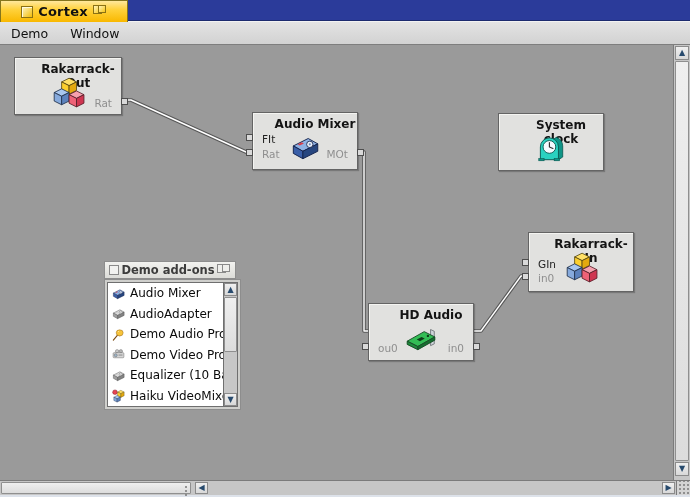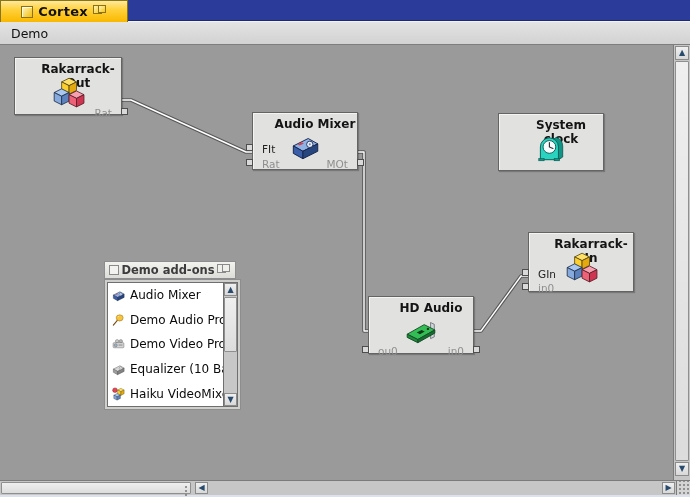--- a/index.html
+++ b/index.html
@@ -28,21 +28,21 @@
   
   .canvas { position:absolute; left:0; top:45px; width:673px; height:435px; background:#9a9a9a; overflow:hidden; }
   #wires { position:absolute; left:0; top:0; width:673px; height:435px; z-index:1; pointer-events:none; }
 
   .node { position:absolute; background:#e1e1df; border:1px solid #646464; z-index:2;
     box-shadow:inset 1px 1px 0 #f4f4f1, 1px 1px 1px rgba(0,0,0,0.22); }
   .node-title { position:absolute; top:4px; left:0; width:100%; text-align:center;
     font-size:12px; font-weight:bold; color:#141414;padding-left:20px; }
   .node-icon { position:absolute; top:17px; left:50%; transform:translateX(-50%); width:34px; height:34px; }
   .node-icon svg { width:34px; height:34px; }
-  .port { position:absolute; height:12px; line-height:12px; font-size:10.5px;margin-top:10px; }
+  .port { position:absolute; height:12px; line-height:12px; font-size:10.5px; }
   .port.left  { left:9px; }
   .port.right { right:9px; text-align:right; }
   .port.free      { color:#222; }
   .port.connected { color:#8f8f8f; }
   .jack { position:absolute; width:7px; height:7px; top:1px; background:#d9d9d9; border:1px solid #4e4e4e; }
   .port.left  .jack { left:-16px; }
   .port.right .jack { right:-16px; }
 
   
   .addons { position:absolute; z-index:10; }
@@ -100,20 +100,21 @@
   <div class="close-btn"></div>
   <span class="title">Cortex</span>
   <div class="zoom-btn">
     <span class="sq big"></span>
     <span class="sq small"></span>
   </div>
 </div>
 
 <div class="menubar">
   <span class="menu-item">Demo</span>
+  <span class="menu-item">Window</span>
 </div>
 
 <div class="canvas">
   <svg id="wires">
       <polyline points="122,55 131,55 246,107 252,107" fill="none" stroke="#585858" stroke-width="3.6" stroke-linejoin="round"></polyline>
       <polyline points="122,55 131,55 246,107 252,107" fill="none" stroke="#ffffff" stroke-width="1.4" stroke-linejoin="round"></polyline>
       <polyline points="358,107 364,107 364,286 368,286" fill="none" stroke="#585858" stroke-width="3.6" stroke-linejoin="round"></polyline>
       <polyline points="358,107 364,107 364,286 368,286" fill="none" stroke="#ffffff" stroke-width="1.4" stroke-linejoin="round"></polyline>
       <polyline points="474,286 481,286 521,231 528,231" fill="none" stroke="#585858" stroke-width="3.6" stroke-linejoin="round"></polyline>
       <polyline points="474,286 481,286 521,231 528,231" fill="none" stroke="#ffffff" stroke-width="1.4" stroke-linejoin="round"></polyline>
@@ -160,21 +161,21 @@
         <div class="node-title">System clock</div>
         <div class="node-icon"><svg viewBox="0 0 32 32">
     <path d="M23,27 l4,-2.5 v-10.5 a9,9 0 0 0 -6,-8 l-4,2.5 z" fill="#0f9486" stroke="#0a5c54" stroke-width="0.8"></path>
     <path d="M6,27 v-12 a8.5,8.5 0 0 1 17,0 v12 z" fill="#2ad2c0" stroke="#0a5c54" stroke-width="0.9"></path>
     <circle cx="14.5" cy="15" r="6" fill="#f6fbff" stroke="#0a5c54" stroke-width="0.9"></circle>
     <path d="M14.5,15 L14.5,10.8 M14.5,15 L17.8,16.4" stroke="#333" stroke-width="1.1" stroke-linecap="round"></path>
     <rect x="4.5" y="26" width="5" height="2" fill="#0f9486" stroke="#0a5c54" stroke-width="0.6"></rect>
     <rect x="19" y="26" width="5" height="2" fill="#0f9486" stroke="#0a5c54" stroke-width="0.6"></rect>
           </svg></div>
       </div>
-      <div class="node" style="left: 368px; top: 251px; width: 106px; height: 58px;">
+      <div class="node" style="left: 368px; top: 258px; width: 106px; height: 58px;">
         <div class="node-title">HD Audio</div>
         <div class="node-icon"><svg viewBox="0 0 32 32">
     <polygon points="25,8 28.5,9.7 28.5,21.5 25,23.2" fill="#cfd4da" stroke="#5c6166" stroke-width="0.7"></polygon>
     <polygon points="3,19 19,10 29,15 13,24" fill="#33bd55" stroke="#174f27" stroke-width="0.9"></polygon>
     <polygon points="3,19 13,24 13,27 3,22" fill="#1e8a3c" stroke="#174f27" stroke-width="0.9"></polygon>
     <polygon points="13,24 29,15 29,18 13,27" fill="#166d30" stroke="#174f27" stroke-width="0.9"></polygon>
     <polygon points="12,17.5 16.5,15 19.5,16.5 15,19" fill="#0d3a18"></polygon>
     <circle cx="22.5" cy="14" r="1.1" fill="#0d3a18"></circle>
           </svg></div>
         <div class="port left connected" style="top: 38px;"><span>ou0</span><span class="jack"></span></div>
@@ -222,20 +223,35 @@
       <polygon points="5,15 19,8 28,13 14,20" fill="#8fb2e4"></polygon>
       <polygon points="5,15 14,20 14,27 5,22" fill="#3a5fa8"></polygon>
       <polygon points="14,20 28,13 28,20 14,27" fill="#27467f"></polygon>
                 </g>
     <polygon points="9,13.5 13,11.5 15,12.6 11,14.6" fill="#d8414e"></polygon>
     <circle cx="20.5" cy="13.5" r="3" fill="#e9eff9" stroke="#15244d" stroke-width="0.8"></circle>
     <circle cx="20.5" cy="13.5" r="1" fill="#6b87b8"></circle>
               </svg>
             </span>
             <span class="lbl">Audio Mixer</span>
+          </div>
+          <div class="addon-row">
+            <span style="width: 15px; height: 15px; flex: 0 0 15px; display: inline-flex;">
+              <svg viewBox="0 0 32 32">
+    <g stroke="#4c4c4c" stroke-width="0.9" stroke-linejoin="round">
+      <polygon points="5,15 19,8 28,13 14,20" fill="#dcdcdc"></polygon>
+      <polygon points="5,15 14,20 14,27 5,22" fill="#9f9f9f"></polygon>
+      <polygon points="14,20 28,13 28,20 14,27" fill="#838383"></polygon>
+                </g>
+    <polygon points="9,13.5 13,11.5 15,12.6 11,14.6" fill="#bdbdbd"></polygon>
+    <circle cx="20.5" cy="13.5" r="3" fill="#f4f4f4" stroke="#4c4c4c" stroke-width="0.8"></circle>
+    <circle cx="20.5" cy="13.5" r="1" fill="#9a9a9a"></circle>
+              </svg>
+            </span>
+            <span class="lbl">AudioAdapter</span>
           </div>
           <div class="addon-row">
             <span style="width: 15px; height: 15px; flex: 0 0 15px; display: inline-flex;">
               <svg viewBox="0 0 32 32">
     <path d="M5,28 L13.5,18" stroke="#7a4a10" stroke-width="2.4" stroke-linecap="round"></path>
     <ellipse cx="18.5" cy="12.5" rx="7.5" ry="6.5" fill="#f7c43c" stroke="#8a5a14" stroke-width="0.9"></ellipse>
     <path d="M12,16.5 q6.5,4.5 12,1" stroke="#c8901e" stroke-width="1" fill="none"></path>
     <circle cx="16" cy="9.5" r="1.2" fill="#fde9a8"></circle>
               </svg>
             </span>

